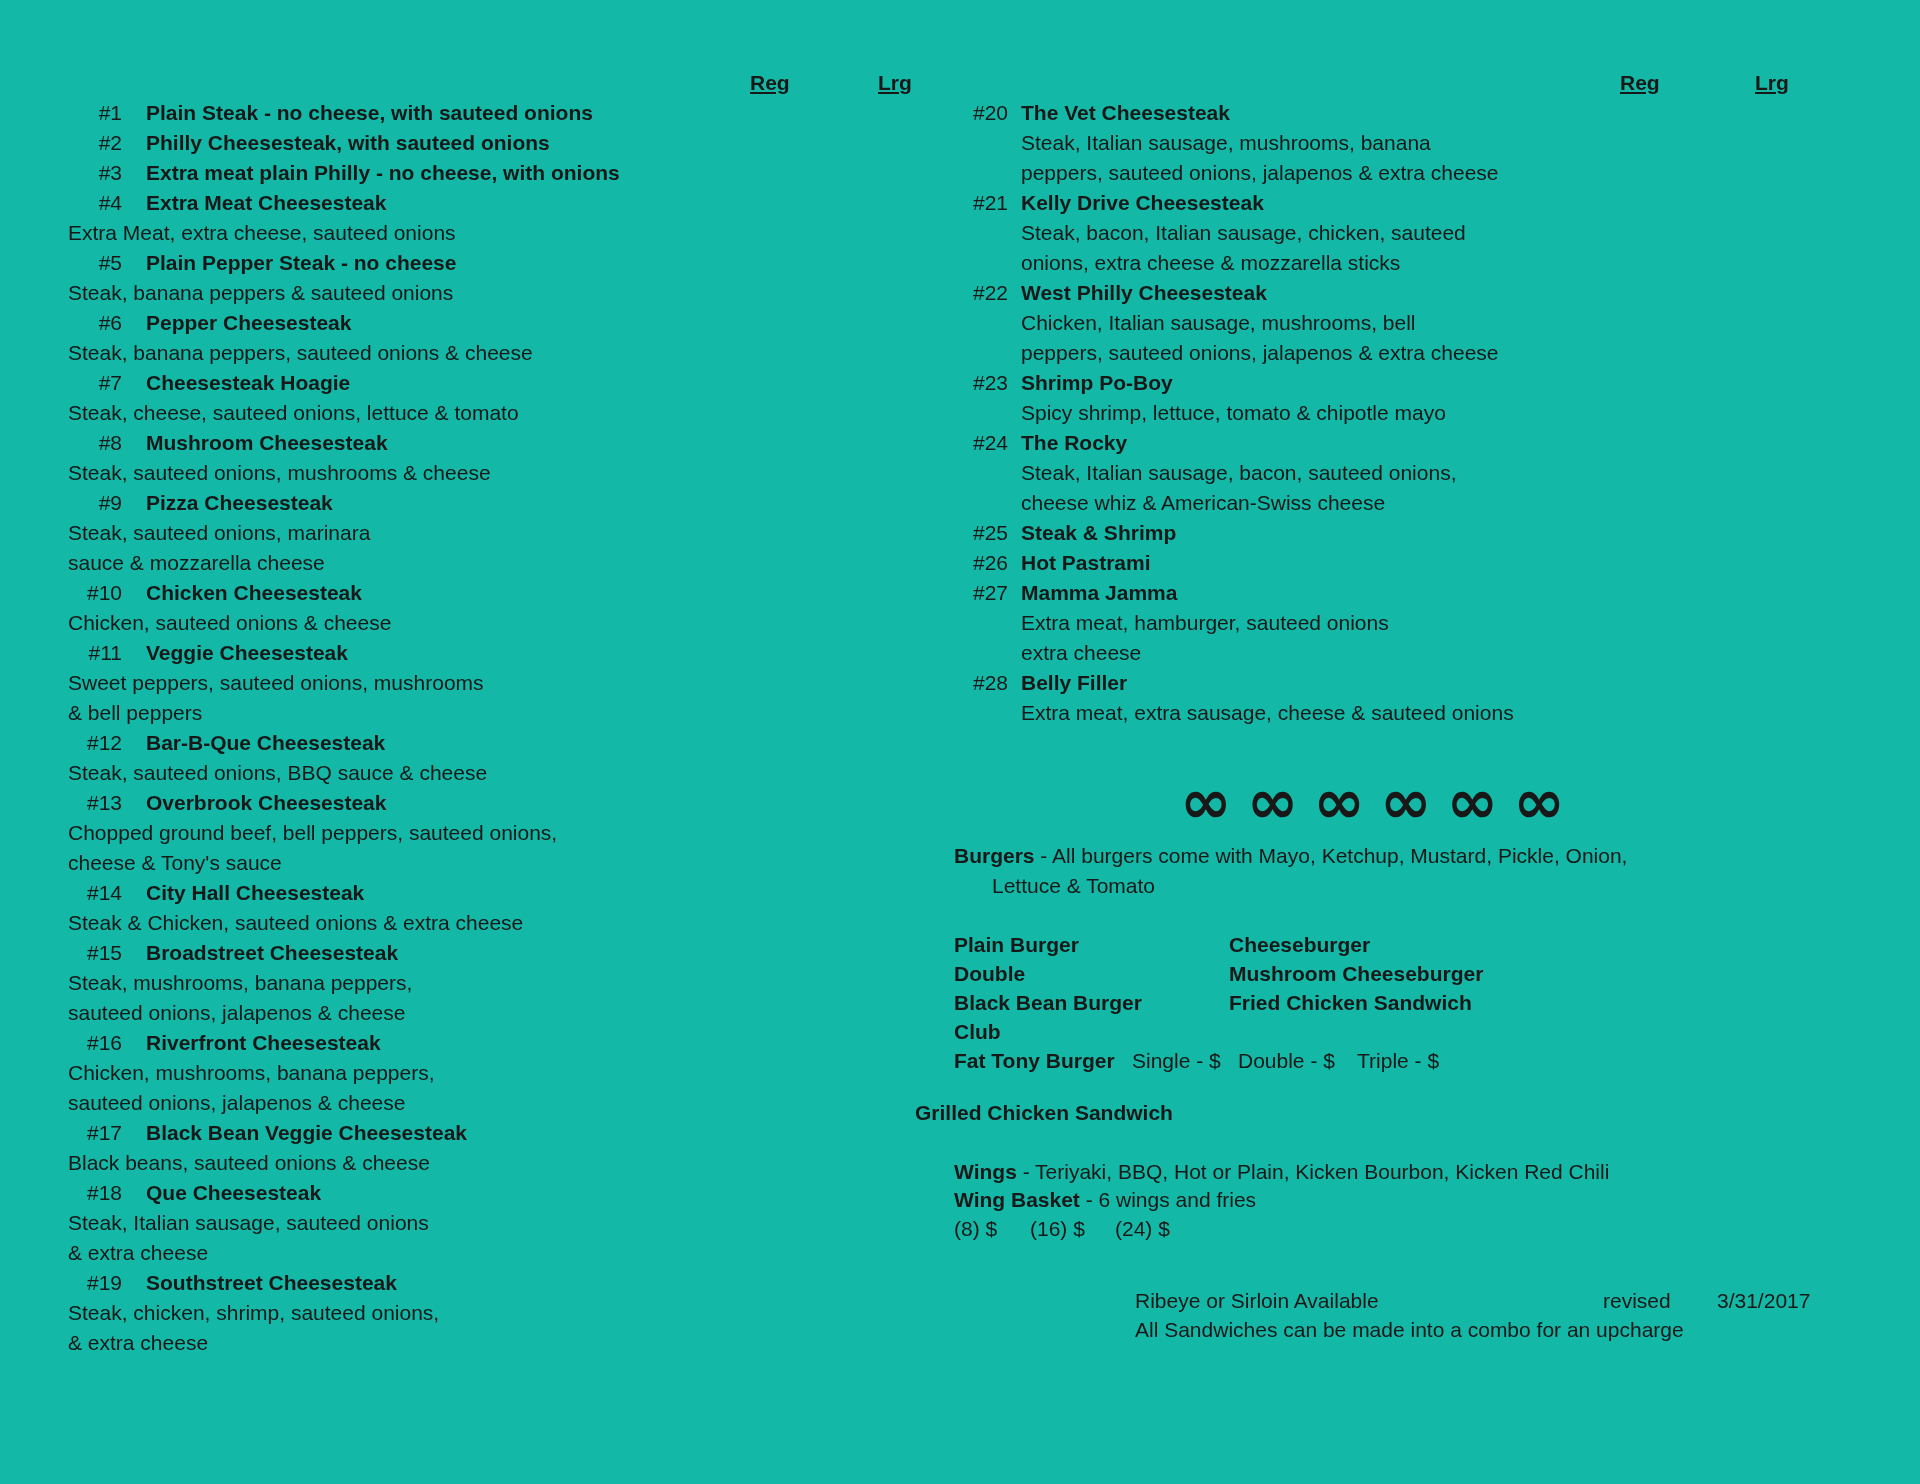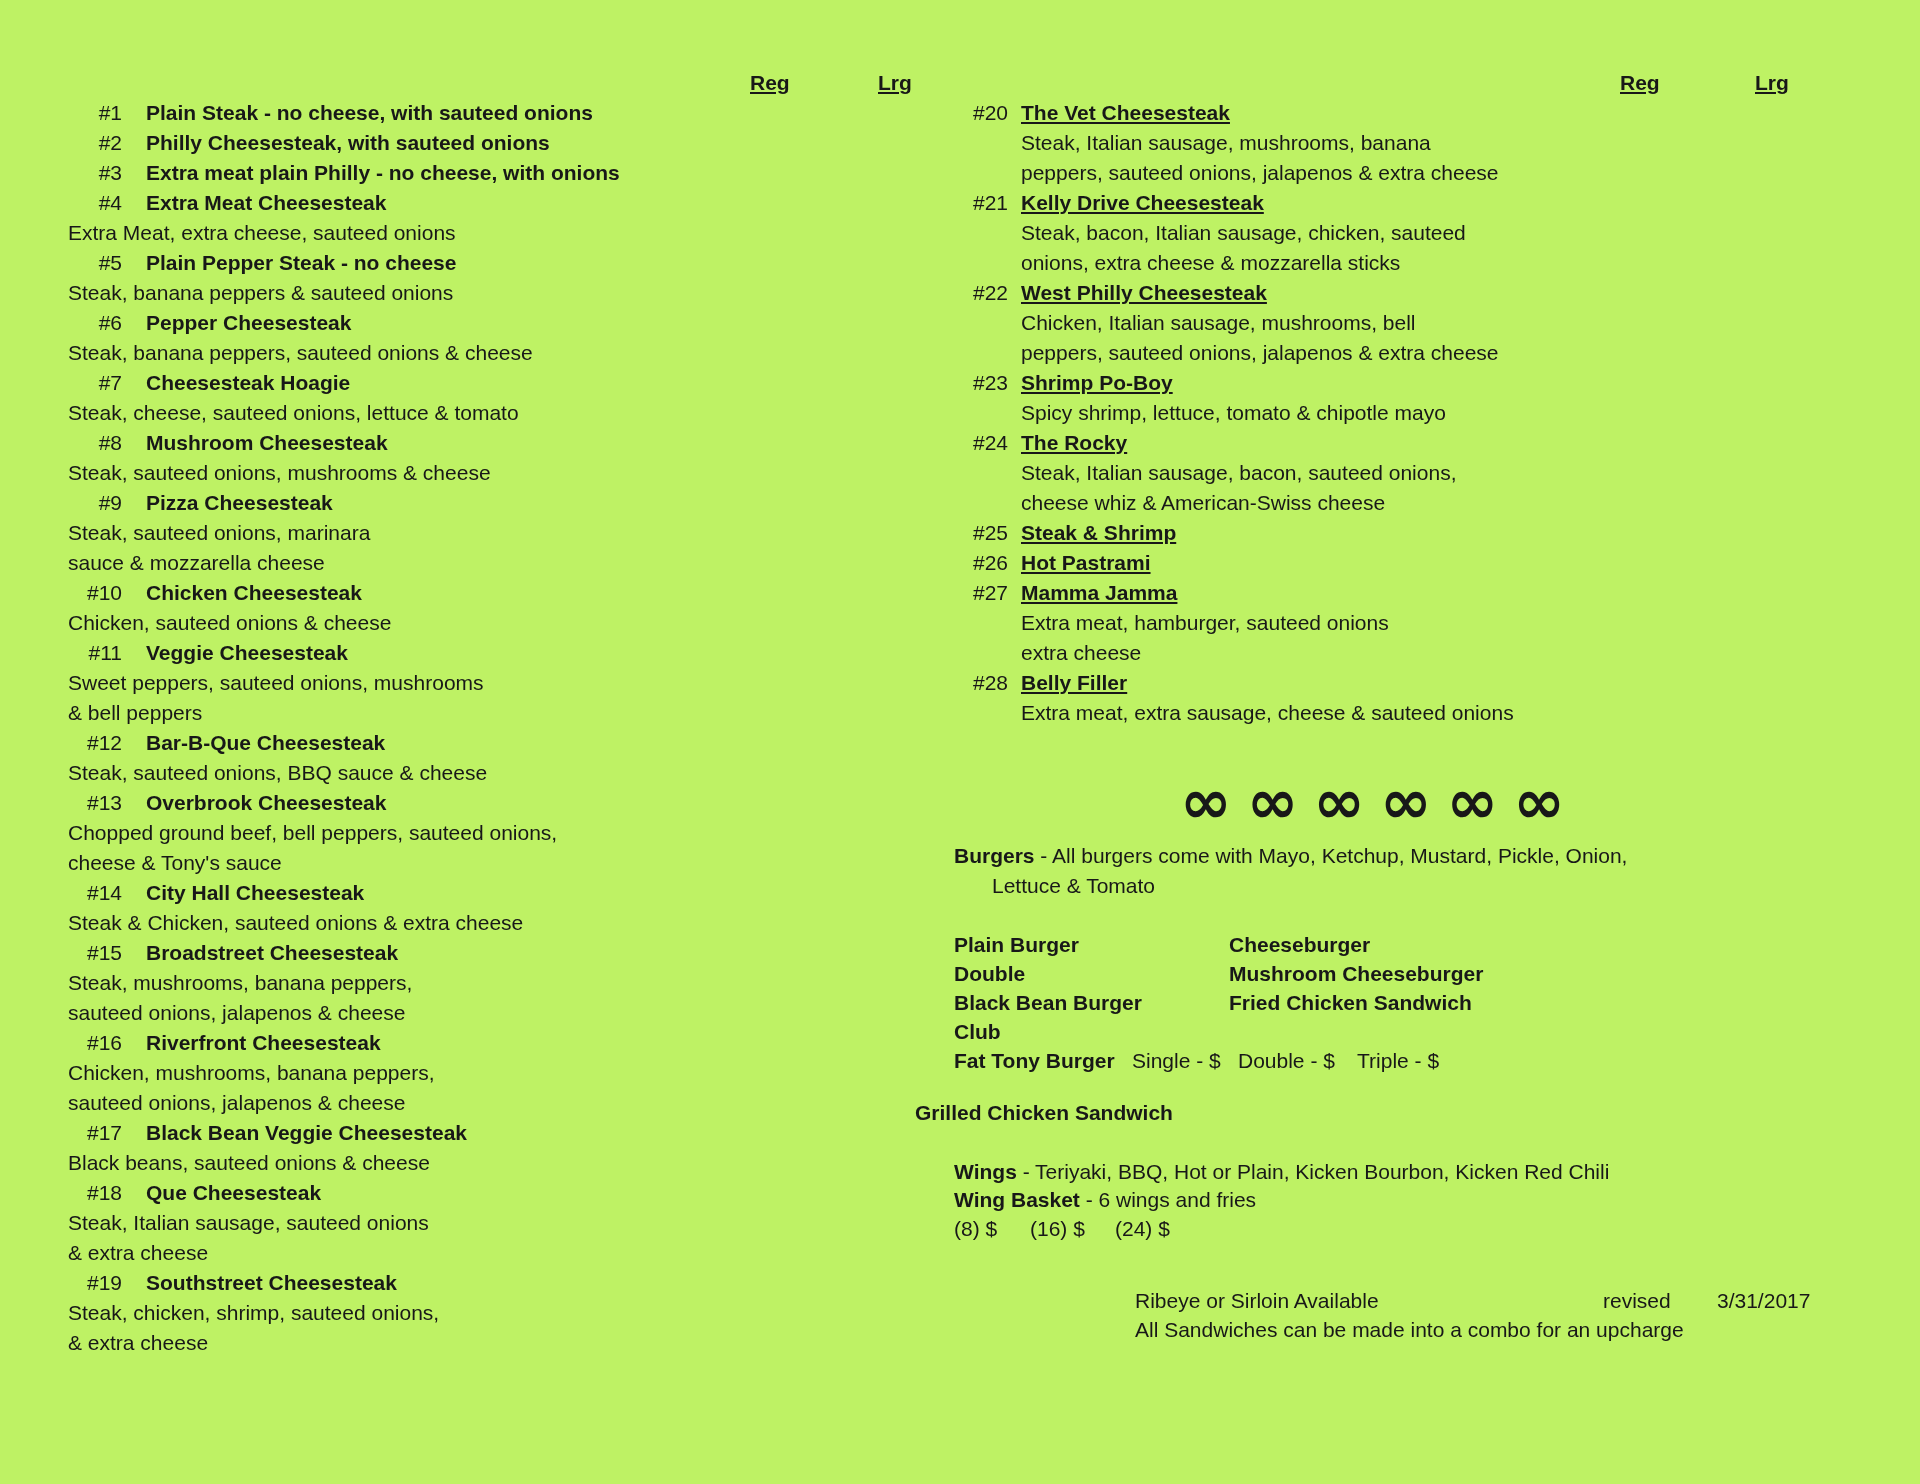--- a/index.html
+++ b/index.html
@@ -1,26 +1,26 @@
 <!DOCTYPE html>
 <html><head>
 <meta charset="utf-8">
 <style>
   html,body{margin:0;padding:0;background:#ffffff;}
-  .page{position:relative;width:1920px;height:1484px;background:#bef264;
+  .page{position:relative;width:1920px;height:1484px;background:#14b8a6;
         font-family:"Liberation Sans",sans-serif;font-size:21px;color:#181818;overflow:hidden;}
   .col{position:absolute;top:98px;}
   .col-left{left:0;width:880px;}
   .col-right{left:880px;width:1040px;}
   .item{display:flex;line-height:30px;white-space:nowrap;}
   .col-left .num{flex:0 0 122px;text-align:right;}
   .col-left .title{margin-left:24px;font-weight:700;}
   .col-left .desc{padding-left:68px;}
   .col-right .num{flex:0 0 128px;text-align:right;}
-  .col-right .title{margin-left:13px;font-weight:700;text-decoration:underline;}
+  .col-right .title{margin-left:13px;font-weight:700;}
   .col-right .desc{padding-left:141px;}
   .desc{line-height:30px;white-space:nowrap;}
   .hdr{position:absolute;top:71px;font-weight:700;text-decoration:underline;line-height:24px;}
   .hdr-reg-left{left:750px;}  .hdr-lrg-left{left:878px;}
   .hdr-reg-right{left:1620px;}.hdr-lrg-right{left:1755px;}
   .divider{position:absolute;left:1180px;top:771px;font-family:"DejaVu Sans",sans-serif;
            font-size:62px;font-weight:700;letter-spacing:15px;line-height:1;white-space:nowrap;}
   .burgers-head{position:absolute;left:954px;top:841px;line-height:30px;white-space:nowrap;}
   .burgers-head2{position:absolute;left:992px;top:871px;line-height:30px;white-space:nowrap;}
   .bold{font-weight:700;}

